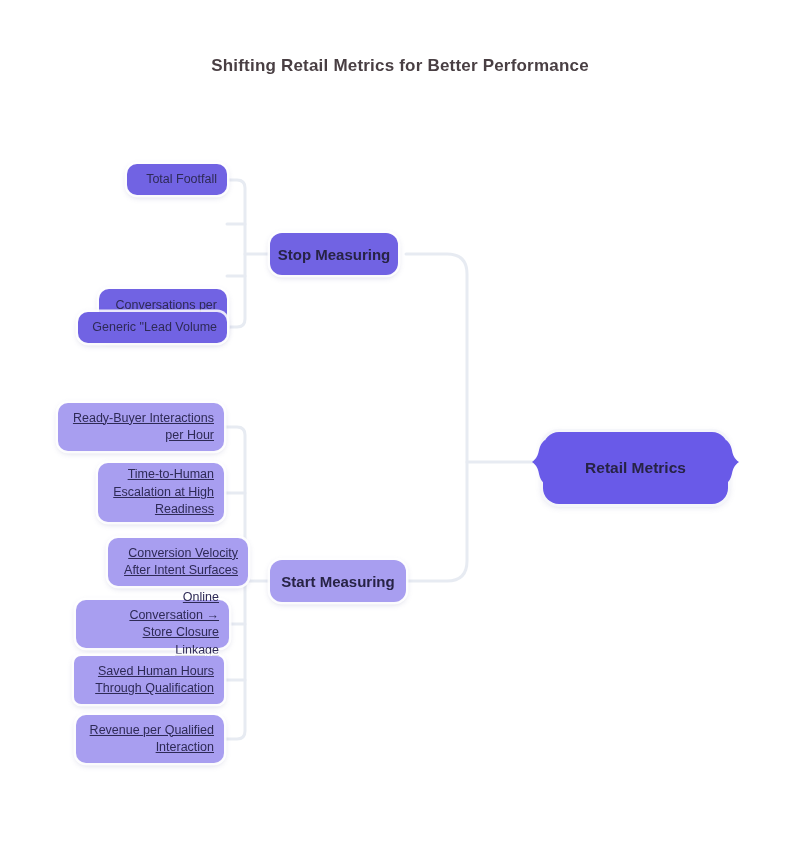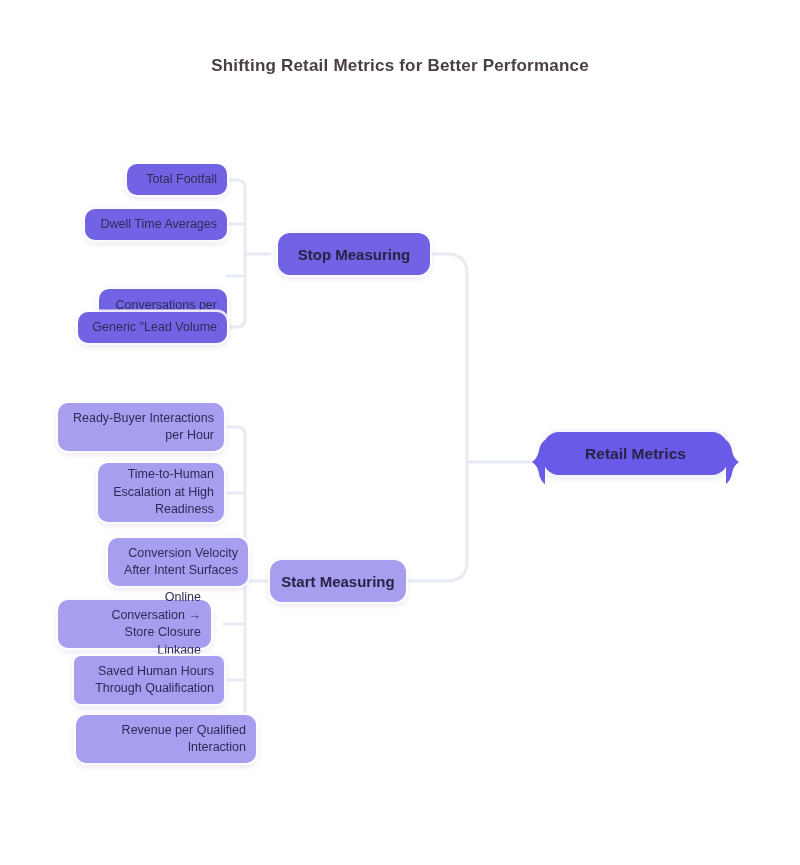--- a/index.html
+++ b/index.html
@@ -49,21 +49,21 @@
     line-height:1.4;
     color:var(--node-text);
     box-shadow:0 0 0 2.5px rgba(255,255,255,0.85), 0 2px 6px rgba(110,110,165,0.32);
   }
   .leaf{
     justify-content:flex-end;
     text-align:right;
     padding:4px 10px;
   }
   .leaf.stop{background:var(--stop-node);}
-  .leaf.start{background:var(--start-node);}
+  .leaf.start{background:var(--start-node);text-decoration:underline;}
   .branch{
     justify-content:center;
     text-align:center;
     font-size:15px;
     font-weight:bold;
     color:var(--branch-text);
     border-radius:12px;
   }
   .branch.stop{background:var(--stop-node);}
   .branch.start{background:var(--start-node);}
@@ -106,43 +106,42 @@
     <path class="conn" d="M224 624 H245"></path>
     <path class="conn" d="M224 680 H245"></path>
     <path class="conn" d="M245 581 H270"></path>
 
     <path class="conn" d="M406 254 H447 Q467 254 467 274 V561 Q467 581 447 581 H406"></path>
     <path class="conn" d="M467 462 H536"></path>
   </svg>
 
   <div class="node leaf stop" style="left:127px;top:164px;width:100px;height:31px;">Total Footfall</div>
 
-  <div class="node leaf stop" style="left:85px;top:209px;width:142px;height:31px;">Dwell Time Averages</div>
 
   <div class="node leaf stop" style="left:99px;top:251px;width:128px;height:50px;margin-top:38px;">Conversations per Associate</div>
 
   <div class="node leaf stop" style="left:78px;top:312px;width:149px;height:31px;">Generic "Lead Volume</div>
 
-  <div class="node branch stop" style="left:278px;top:233px;width:152px;height:42px;">Stop Measuring</div>
+  <div class="node branch stop" style="left:270px;top:233px;width:128px;height:42px;">Stop Measuring</div>
 
   <div class="node leaf start" style="left:58px;top:403px;width:166px;height:48px;">Ready-Buyer Interactions per Hour</div>
 
   <div class="node leaf start" style="left:98px;top:463px;width:126px;height:59px;">Time-to-Human Escalation at High Readiness</div>
 
   <div class="node leaf start" style="left:84px;top:538px;width:140px;height:48px;margin-left:24px;">Conversion Velocity After Intent Surfaces</div>
 
-  <div class="node leaf start" style="left:58px;top:600px;width:153px;height:48px;padding-left:33px;">Online Conversation → Store Closure Linkage</div>
+  <div class="node leaf start" style="left:76px;top:600px;width:153px;height:48px;padding-left:33px;">Online Conversation → Store Closure Linkage</div>
 
   <div class="node leaf start" style="left:74px;top:656px;width:150px;height:48px;border-radius:7px;">Saved Human Hours Through Qualification</div>
 
-  <div class="node leaf start" style="left:76px;top:715px;width:180px;height:48px;">Revenue per Qualified Interaction</div>
+  <div class="node leaf start" style="left:76px;top:715px;width:148px;height:48px;">Revenue per Qualified Interaction</div>
 
   <div class="node branch start" style="left:270px;top:560px;width:136px;height:42px;">Start Measuring</div>
 
-  <div class="node root-node" style="left:543px;top:432px;width:185px;height:43px;">
+  <div class="node root-node" style="left:543px;top:432px;width:185px;height:72px;">
     <svg class="root-tip left" viewBox="0 0 14 44" aria-hidden="true">
       <path d="M14 0 C5 7, 11 15, 1 22 C11 29, 5 37, 14 44 Z"></path>
     </svg>
     <span>Retail Metrics</span>
     <svg class="root-tip right" viewBox="0 0 14 44" aria-hidden="true">
       <path d="M0 0 C9 7, 3 15, 13 22 C3 29, 9 37, 0 44 Z"></path>
     </svg>
   </div>
 
 </div>

